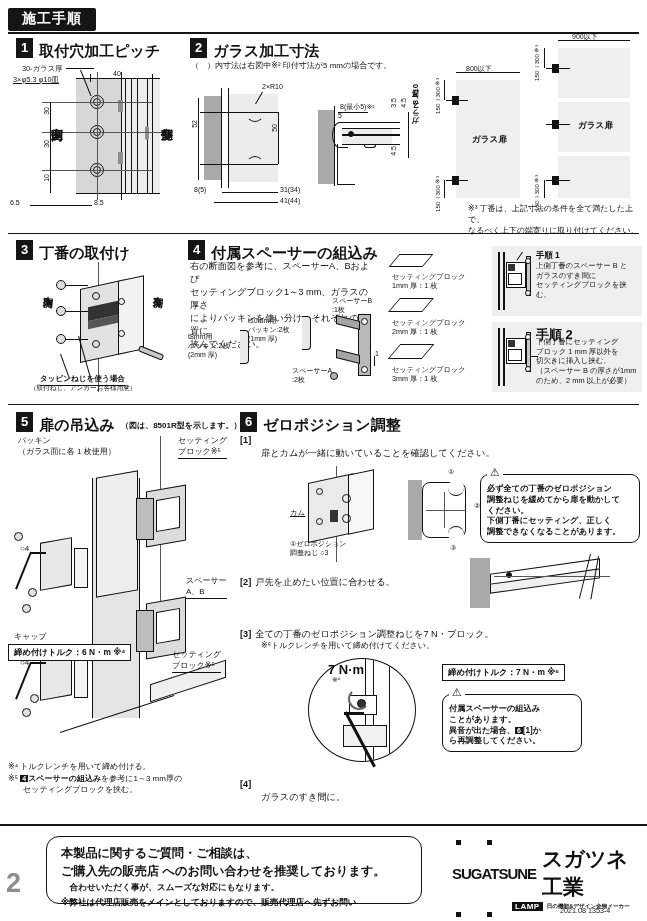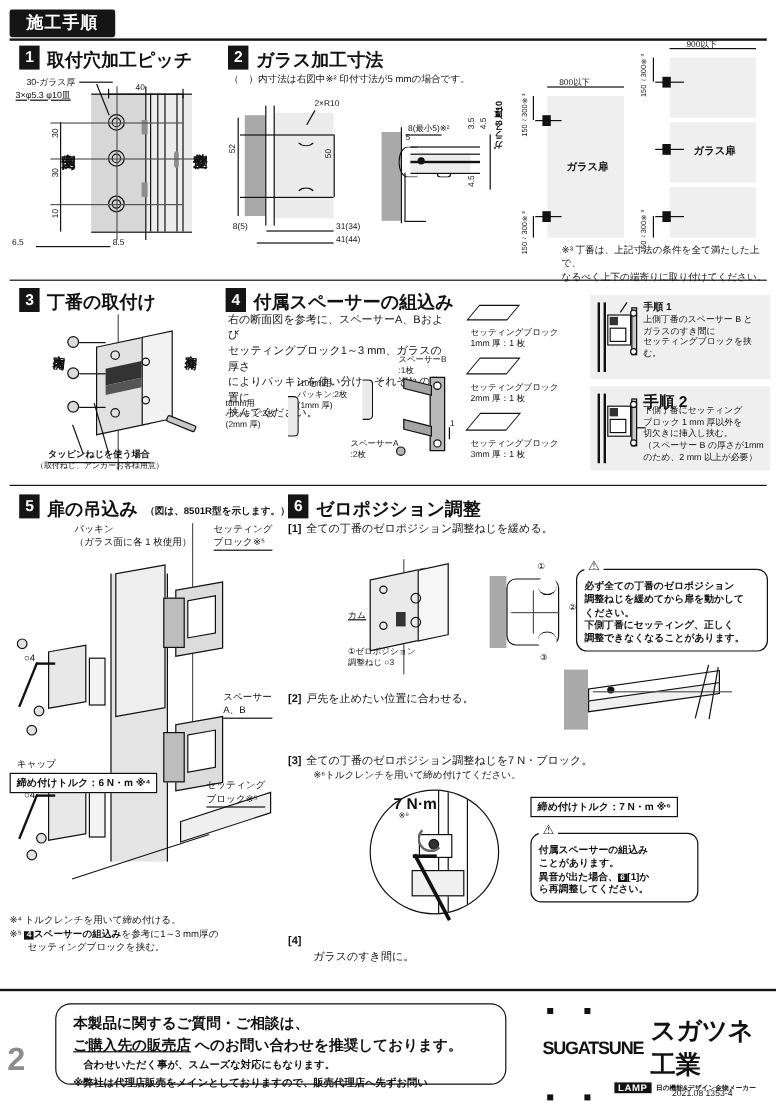--- a/index.html
+++ b/index.html
@@ -428,21 +428,21 @@
 
     <div class="brd" style="left:14px; top:96px; width:9px; height:9px; border-radius:50%; background:#e2e2e2;"></div>
     <div class="brd" style="left:28px; top:152px; width:9px; height:9px; border-radius:50%; background:#e2e2e2;"></div>
     <div class="brd" style="left:22px; top:168px; width:9px; height:9px; border-radius:50%; background:#e2e2e2;"></div>
     <div class="brd" style="left:30px; top:258px; width:9px; height:9px; border-radius:50%; background:#e2e2e2;"></div>
     <div class="brd" style="left:22px; top:272px; width:9px; height:9px; border-radius:50%; background:#e2e2e2;"></div>
 
     <div class="ln" style="left:60px; top:296px; width:120px; height:1px; transform:rotate(-18deg); transform-origin:left;"></div>
     <div style="position:absolute; left:150px; top:236px; width:76px; height:18px; background:#efefef; border:1px solid #111; transform:skewY(-18deg);"></div>
 
-    <div class="txt-xs" style="position:absolute; left:18px; top:0px; font-size:8px; line-height:1.35; white-space:pre-line;margin-left:44px;">パッキン
+    <div class="txt-xs" style="position:absolute; left:18px; top:0px; font-size:8px; line-height:1.35; white-space:pre-line;">パッキン
 （ガラス面に各 1 枚使用）</div>
     <div class="txt-xs" style="position:absolute; left:178px; top:0px; font-size:8px; line-height:1.35; white-space:pre-line; border-bottom:1px solid #111;">セッティング
 ブロック※⁵</div>
     <div class="txt-xs" style="position:absolute; left:186px; top:140px; font-size:8px; line-height:1.35; white-space:pre-line; border-bottom:1px solid #111;">スペーサー
 A、B</div>
     <div class="txt-xs" style="position:absolute; left:172px; top:214px; font-size:8px; line-height:1.35; white-space:pre-line; border-bottom:1px solid #111;">セッティング
 ブロック※⁵</div>
     <div class="txt-xs" style="position:absolute; left:14px; top:196px; font-size:8px;">キャップ</div>
     <div class="dim" style="position:absolute; left:20px; top:108px; font-size:8px;">○4</div>
     <div class="dim" style="position:absolute; left:20px; top:222px; font-size:8px;">○4</div>
@@ -460,22 +460,22 @@
   <div class="blk" style="left:240px; top:412px;">
     <div class="step-head">
       <span class="step-num">6</span>
       <span class="step-title">ゼロポジション調整</span>
     </div>
   </div>
 
   <div class="blk" style="left:240px; top:434px; width:400px;">
     <div class="txt" style="display:flex; gap:4px;">
       <span class="b">[1]</span>
-      <span>全ての丁番のゼロポジション調整ねじを緩める。</span>
-    </div>
+    </div>
+    <div class="txt" style="padding-left:21px;">扉とカムが一緒に動いていることを確認してください。</div>
   </div>
 
   <div class="blk" style="left:290px; top:466px; width:120px; height:96px;">
     <div class="ln lnv" style="left:46px; top:0px; height:96px; background:#555;"></div>
     <div style="position:absolute; left:18px; top:12px; width:46px; height:60px; background:#eaeaea; border:1.3px solid #111; transform:skewY(-12deg);"></div>
     <div style="position:absolute; left:58px; top:6px; width:26px; height:60px; background:#f6f6f6; border:1.3px solid #111; transform:skewY(-12deg);"></div>
     <div class="brd" style="left:26px; top:22px; width:7px; height:7px; border-radius:50%;"></div>
     <div class="brd" style="left:26px; top:52px; width:7px; height:7px; border-radius:50%;"></div>
     <div class="brd" style="left:52px; top:28px; width:9px; height:9px; border-radius:50%;"></div>
     <div class="brd" style="left:52px; top:48px; width:9px; height:9px; border-radius:50%;"></div>
@@ -569,21 +569,21 @@
     <div class="txt" style="padding-left:21px;">ガラスのすき間に。</div>
   </div>
 
   <div class="footer-rule"></div>
 
   <div class="pagenum">2</div>
 
   <div class="footer-box">
     <div class="footer-l1">本製品に関するご質問・ご相談は、</div>
     <div class="footer-l1">
-      <span style="text-decoration:underline;text-align:right;">ご購入先の販売店</span><span> へのお問い合わせを推奨しております。</span>
+      <span style="text-align:right;">ご購入先の販売店</span><span> へのお問い合わせを推奨しております。</span>
     </div>
     <div class="footer-l3" style="margin-top:0;">　合わせいただく事が、スムーズな対応にもなります。</div>
     <div class="footer-l3">※弊社は代理店販売をメインとしておりますので、販売代理店へ先ずお問い</div>
   </div>
 
   <div class="brandwrap">
     <div class="sqrow">
       <div class="sq"></div>
       <div class="sq"></div>
     </div>

